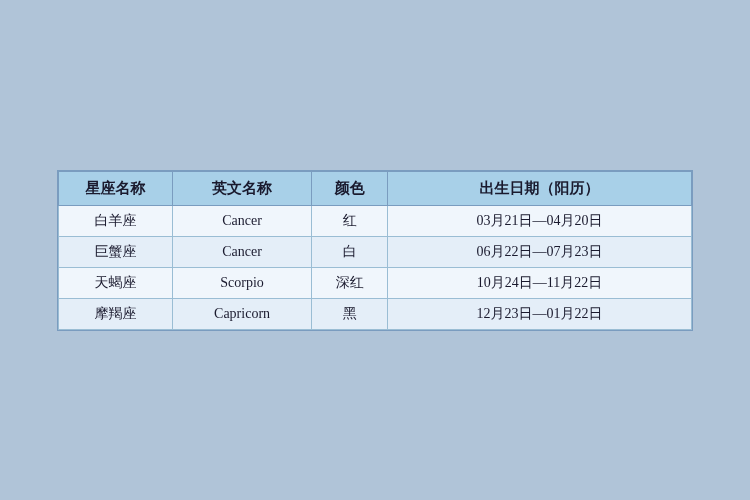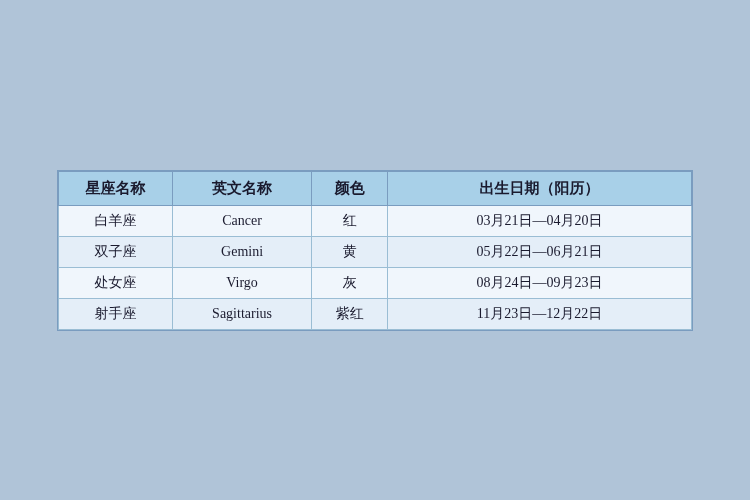--- a/index.html
+++ b/index.html
@@ -78,32 +78,32 @@
       </tr>
     </thead>
     <tbody id="table-body">
     <tr>
           <td>白羊座</td>
           <td>Cancer</td>
           <td>红</td>
           <td>03月21日—04月20日</td>
         </tr>
         <tr>
-          <td>双子座</td>
-          <td>Gemini</td>
-          <td>黄</td>
-          <td>05月22日—06月21日</td>
+          <td>巨蟹座</td>
+          <td>Cancer</td>
+          <td>白</td>
+          <td>06月22日—07月23日</td>
         </tr>
         <tr>
-          <td>处女座</td>
-          <td>Virgo</td>
-          <td>灰</td>
-          <td>08月24日—09月23日</td>
+          <td>天蝎座</td>
+          <td>Scorpio</td>
+          <td>深红</td>
+          <td>10月24日—11月22日</td>
         </tr>
         <tr>
-          <td>射手座</td>
-          <td>Sagittarius</td>
-          <td>紫红</td>
-          <td>11月23日—12月22日</td>
+          <td>摩羯座</td>
+          <td>Capricorn</td>
+          <td>黑</td>
+          <td>12月23日—01月22日</td>
         </tr>
       </tbody>
   </table>
 </div>
 
 </body></html>

